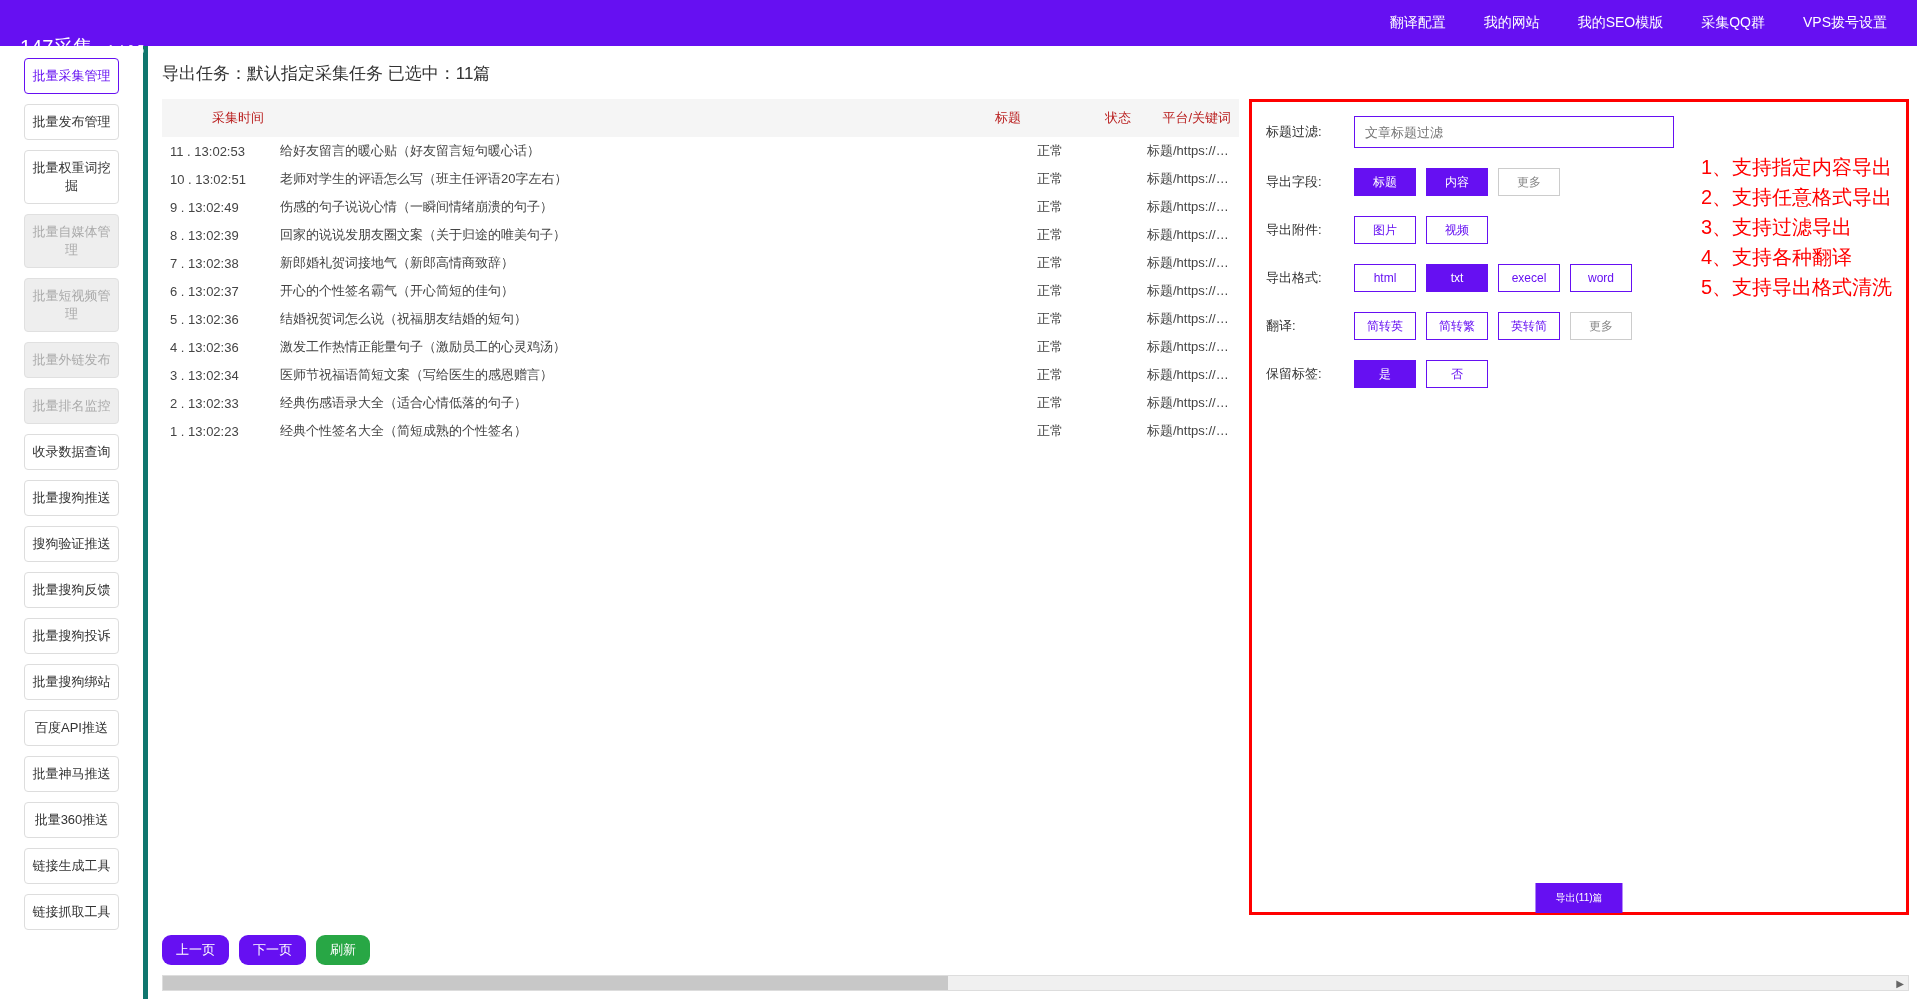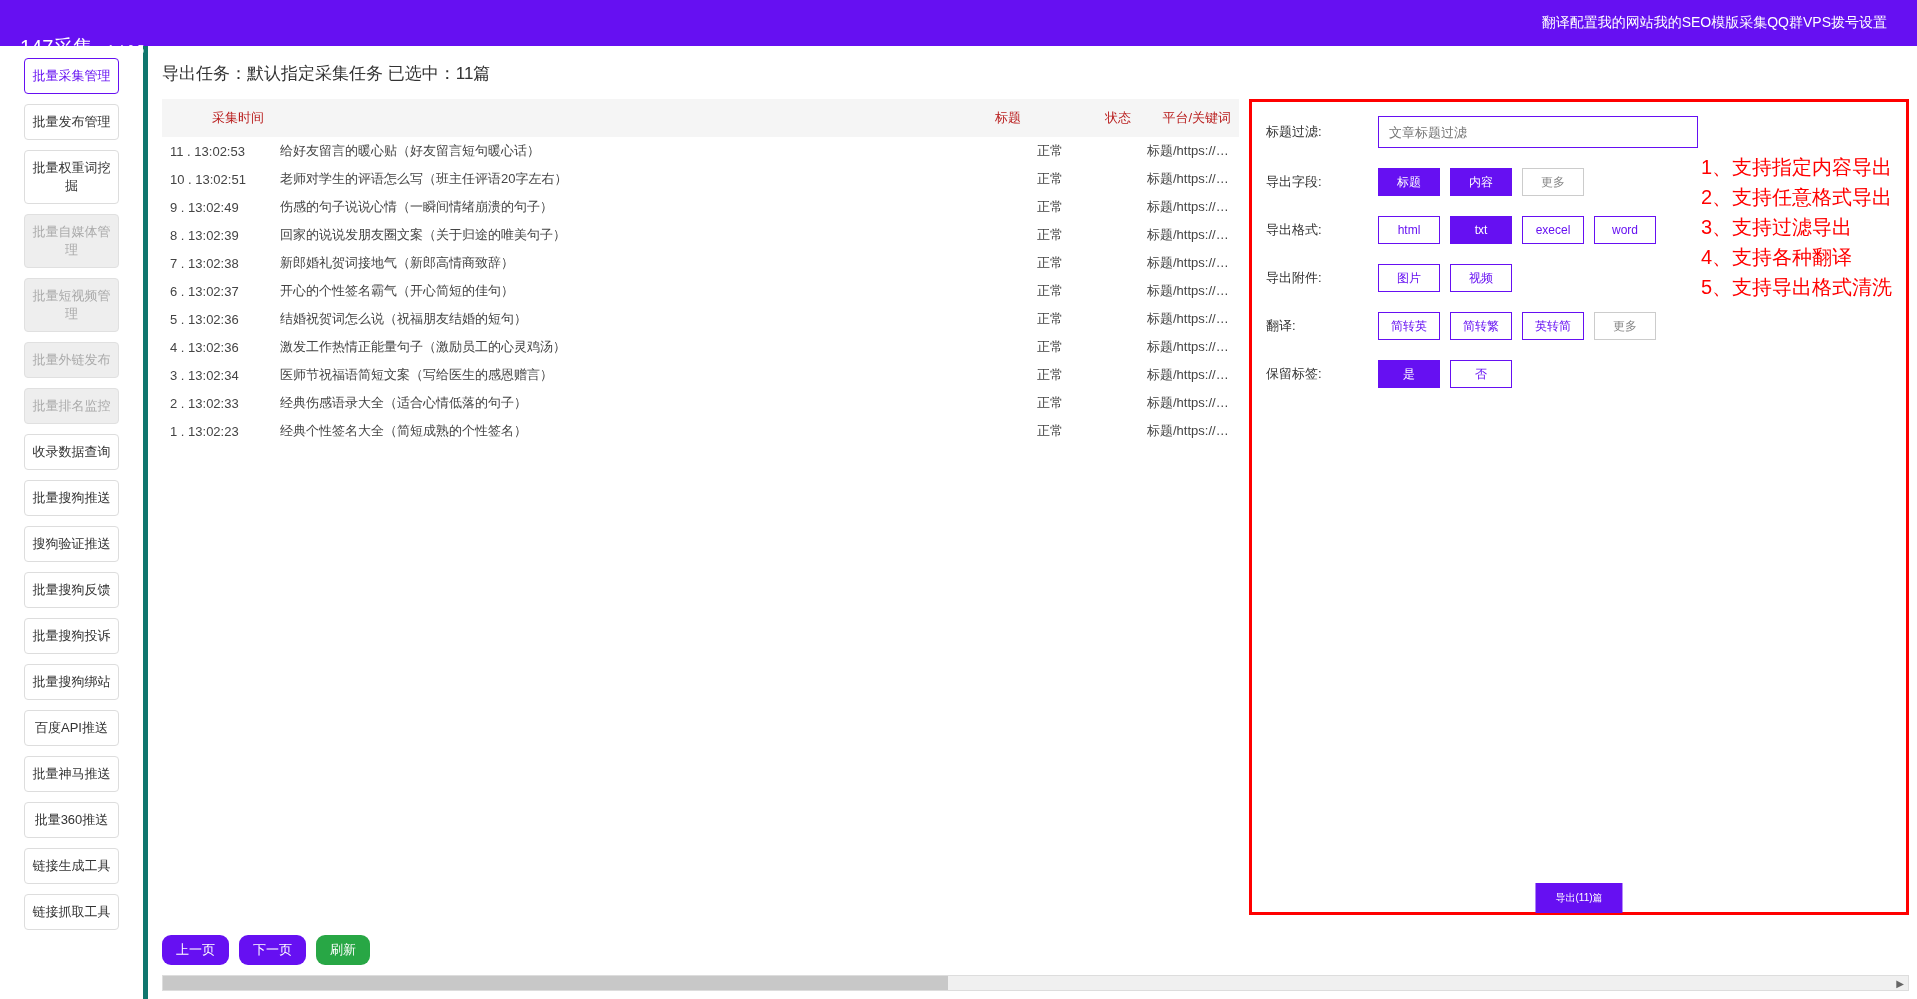--- a/index.html
+++ b/index.html
@@ -3,21 +3,21 @@
 <meta charset="utf-8">
 <style>
 * { margin: 0; padding: 0; box-sizing: border-box; }
 body { font-family: "Microsoft YaHei", "PingFang SC", sans-serif; font-size: 13px; color: #333; background: #fff; }
 
 
 .header { background: #6a0dad; background: #6610f2; color: #fff; height: 46px; display: flex; align-items: center; padding: 0 20px; justify-content: space-between; }
 .header-left { display: flex; align-items: baseline; gap: 8px; }
 .brand { font-size: 20px; font-weight: 500; margin-top: 48px; }
 .version { font-size: 12px; opacity: 0.9; }
-.header-nav { display: flex; padding-right: 10px; }
+.header-nav { display: flex; gap: 38px; padding-right: 10px; }
 .header-nav span { cursor: pointer; font-size: 14px; }
 
 
 .layout { display: flex; height: calc(100vh - 46px); }
 .sidebar { width: 148px; padding: 12px 24px; border-right: 5px solid #0f766e; overflow-y: auto; }
 .sidebar-btn { display: block; width: 100%; padding: 8px 6px; margin-bottom: 10px; border: 1px solid #ddd; border-radius: 4px; background: #fff; font-size: 13px; text-align: center; cursor: pointer; color: #333; }
 .sidebar-btn.active { color: #6610f2; border-color: #6610f2; }
 .sidebar-btn.disabled { background: #eee; color: #aaa; border-color: #e0e0e0; }
 
 .main { flex: 1; padding: 16px 8px 8px 14px; display: flex; flex-direction: column; overflow: hidden; }
@@ -29,21 +29,21 @@
 .table-wrap { flex: 1; min-width: 0; }
 .table { width: 100%; border-collapse: collapse; }
 .table thead th { background: #f5f5f5; text-align: right; padding: 10px 8px; font-weight: 500; font-size: 13px; color: #b91c1c; }
 .table tbody td { padding: 5px 8px; font-size: 13px; color: #444; white-space: nowrap; overflow: hidden; text-overflow: ellipsis; }
 .table th:nth-child(1), .table td:nth-child(1) { width: 110px; }
 .table th:nth-child(3), .table td:nth-child(3) { width: 110px; }
 .table th:nth-child(4), .table td:nth-child(4) { width: 100px; max-width: 100px; }
 
 
 .panel { width: 660px; border: 3px solid #ff0000; padding: 14px 14px 0 14px; position: relative; }
-.form-row { display: flex; align-items: center; margin-bottom: 20px; gap: 24px; }
+.form-row { display: flex; align-items: center; margin-bottom: 20px; }
 .form-label { width: 88px; font-size: 13px; color: #333; }
 .form-ctrls { display: flex; gap: 10px; flex-wrap: wrap; border-radius: 10px; }
 .filter-input { width: 320px; height: 32px; border: 1px solid #6610f2; padding: 0 10px; font-size: 13px; outline: none; }
 .opt { min-width: 62px; height: 28px; padding: 0 12px; border: 1px solid #6610f2; background: #fff; color: #6610f2; font-size: 12px; cursor: pointer; display: inline-flex; align-items: center; justify-content: center; }
 .opt.light { border-color: #ccc; color: #888; }
 .opt.sel { background: #6610f2; color: #fff; }
 .export-btn { background: #6610f2; color: #fff; border: none; padding: 8px 20px; font-size: 10px; cursor: pointer; position:absolute; bottom:-1px; left:50%; transform:translateX(-50%);}
 .notes { position: absolute; right: 14px; top: 50px; text-align: left; }
 .notes div { color: #ff0000; font-size: 20px; line-height: 1.5; }
 
@@ -191,36 +191,36 @@
         </div>
         <div class="form-row">
           <div class="form-label">导出字段:</div>
           <div class="form-ctrls" id="field-opts">
               <button class="opt sel">标题</button>
               <button class="opt sel">内容</button>
               <button class="opt light">更多</button>
             </div>
         </div>
         <div class="form-row">
+          <div class="form-label">导出附件:</div>
+          <div class="form-ctrls" id="attach-opts">
+              <button class="opt">图片</button>
+              <button class="opt">视频</button>
+            </div>
+        </div>
+        <div class="form-row">
           <div class="form-label">导出格式:</div>
           <div class="form-ctrls" id="format-opts">
               <button class="opt">html</button>
               <button class="opt sel">txt</button>
               <button class="opt">execel</button>
               <button class="opt">word</button>
             </div>
         </div>
         <div class="form-row">
-          <div class="form-label">导出附件:</div>
-          <div class="form-ctrls" id="attach-opts">
-              <button class="opt">图片</button>
-              <button class="opt">视频</button>
-            </div>
-        </div>
-        <div class="form-row">
           <div class="form-label">翻译:</div>
           <div class="form-ctrls" id="translate-opts">
               <button class="opt">简转英</button>
               <button class="opt">简转繁</button>
               <button class="opt">英转简</button>
               <button class="opt light">更多</button>
             </div>
         </div>
         <div class="form-row">
           <div class="form-label">保留标签:</div>

